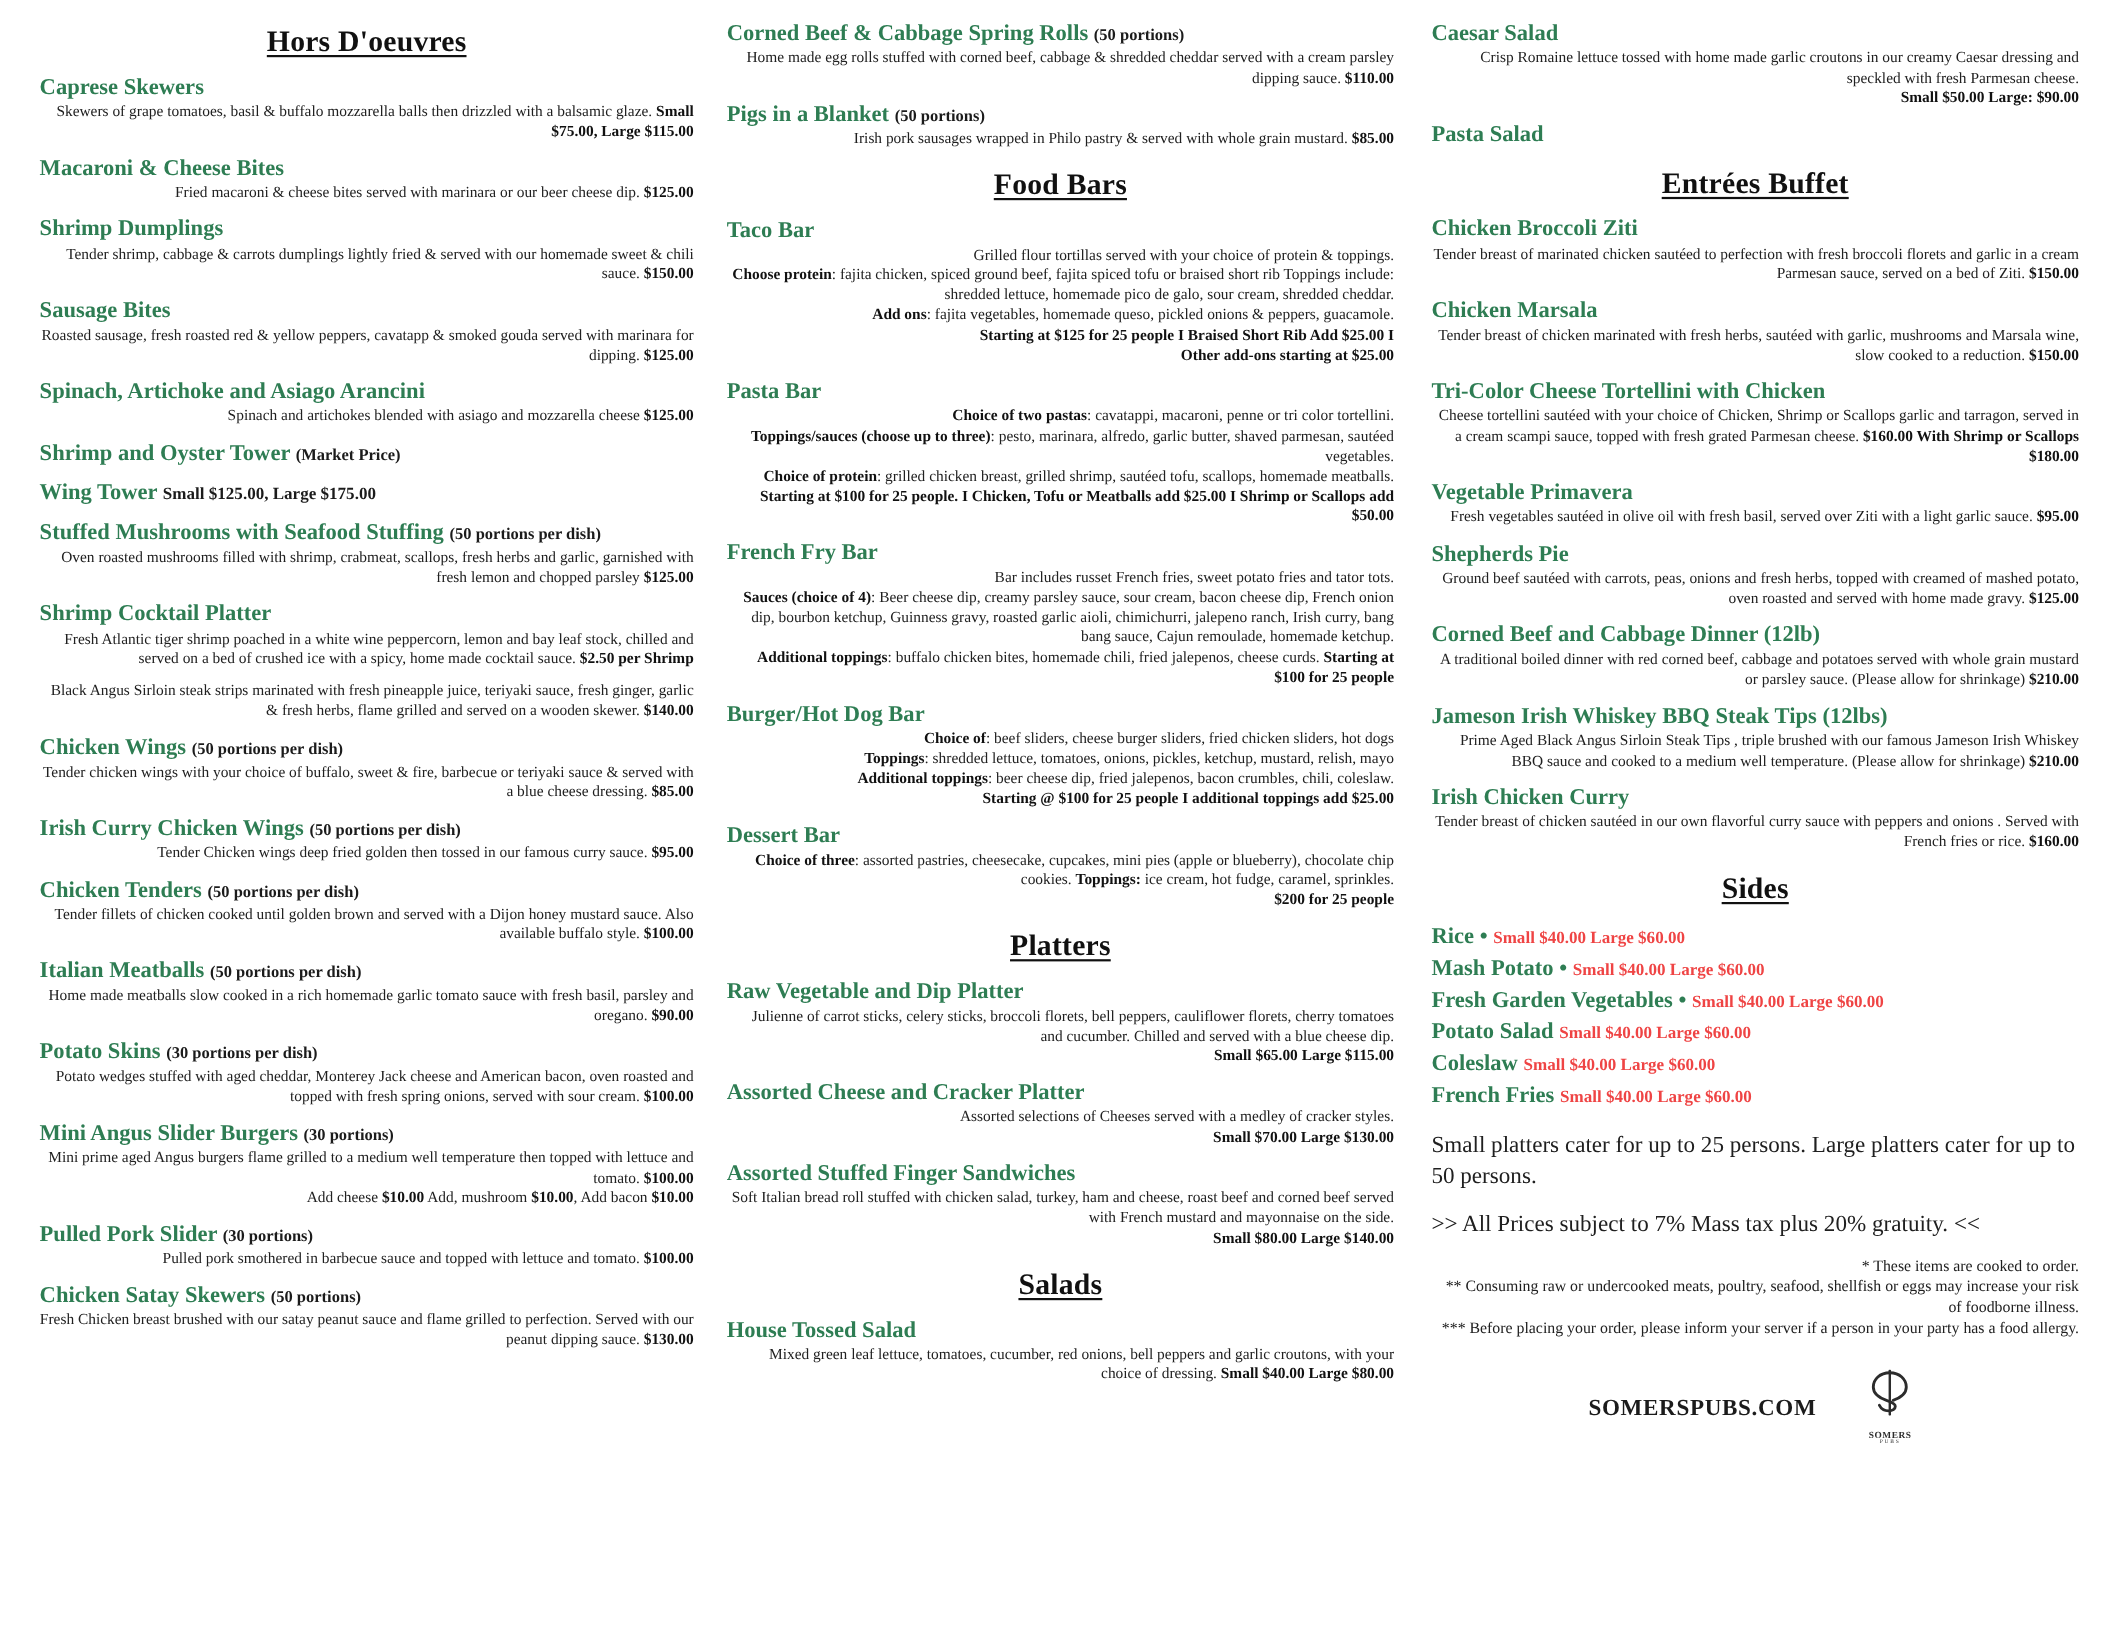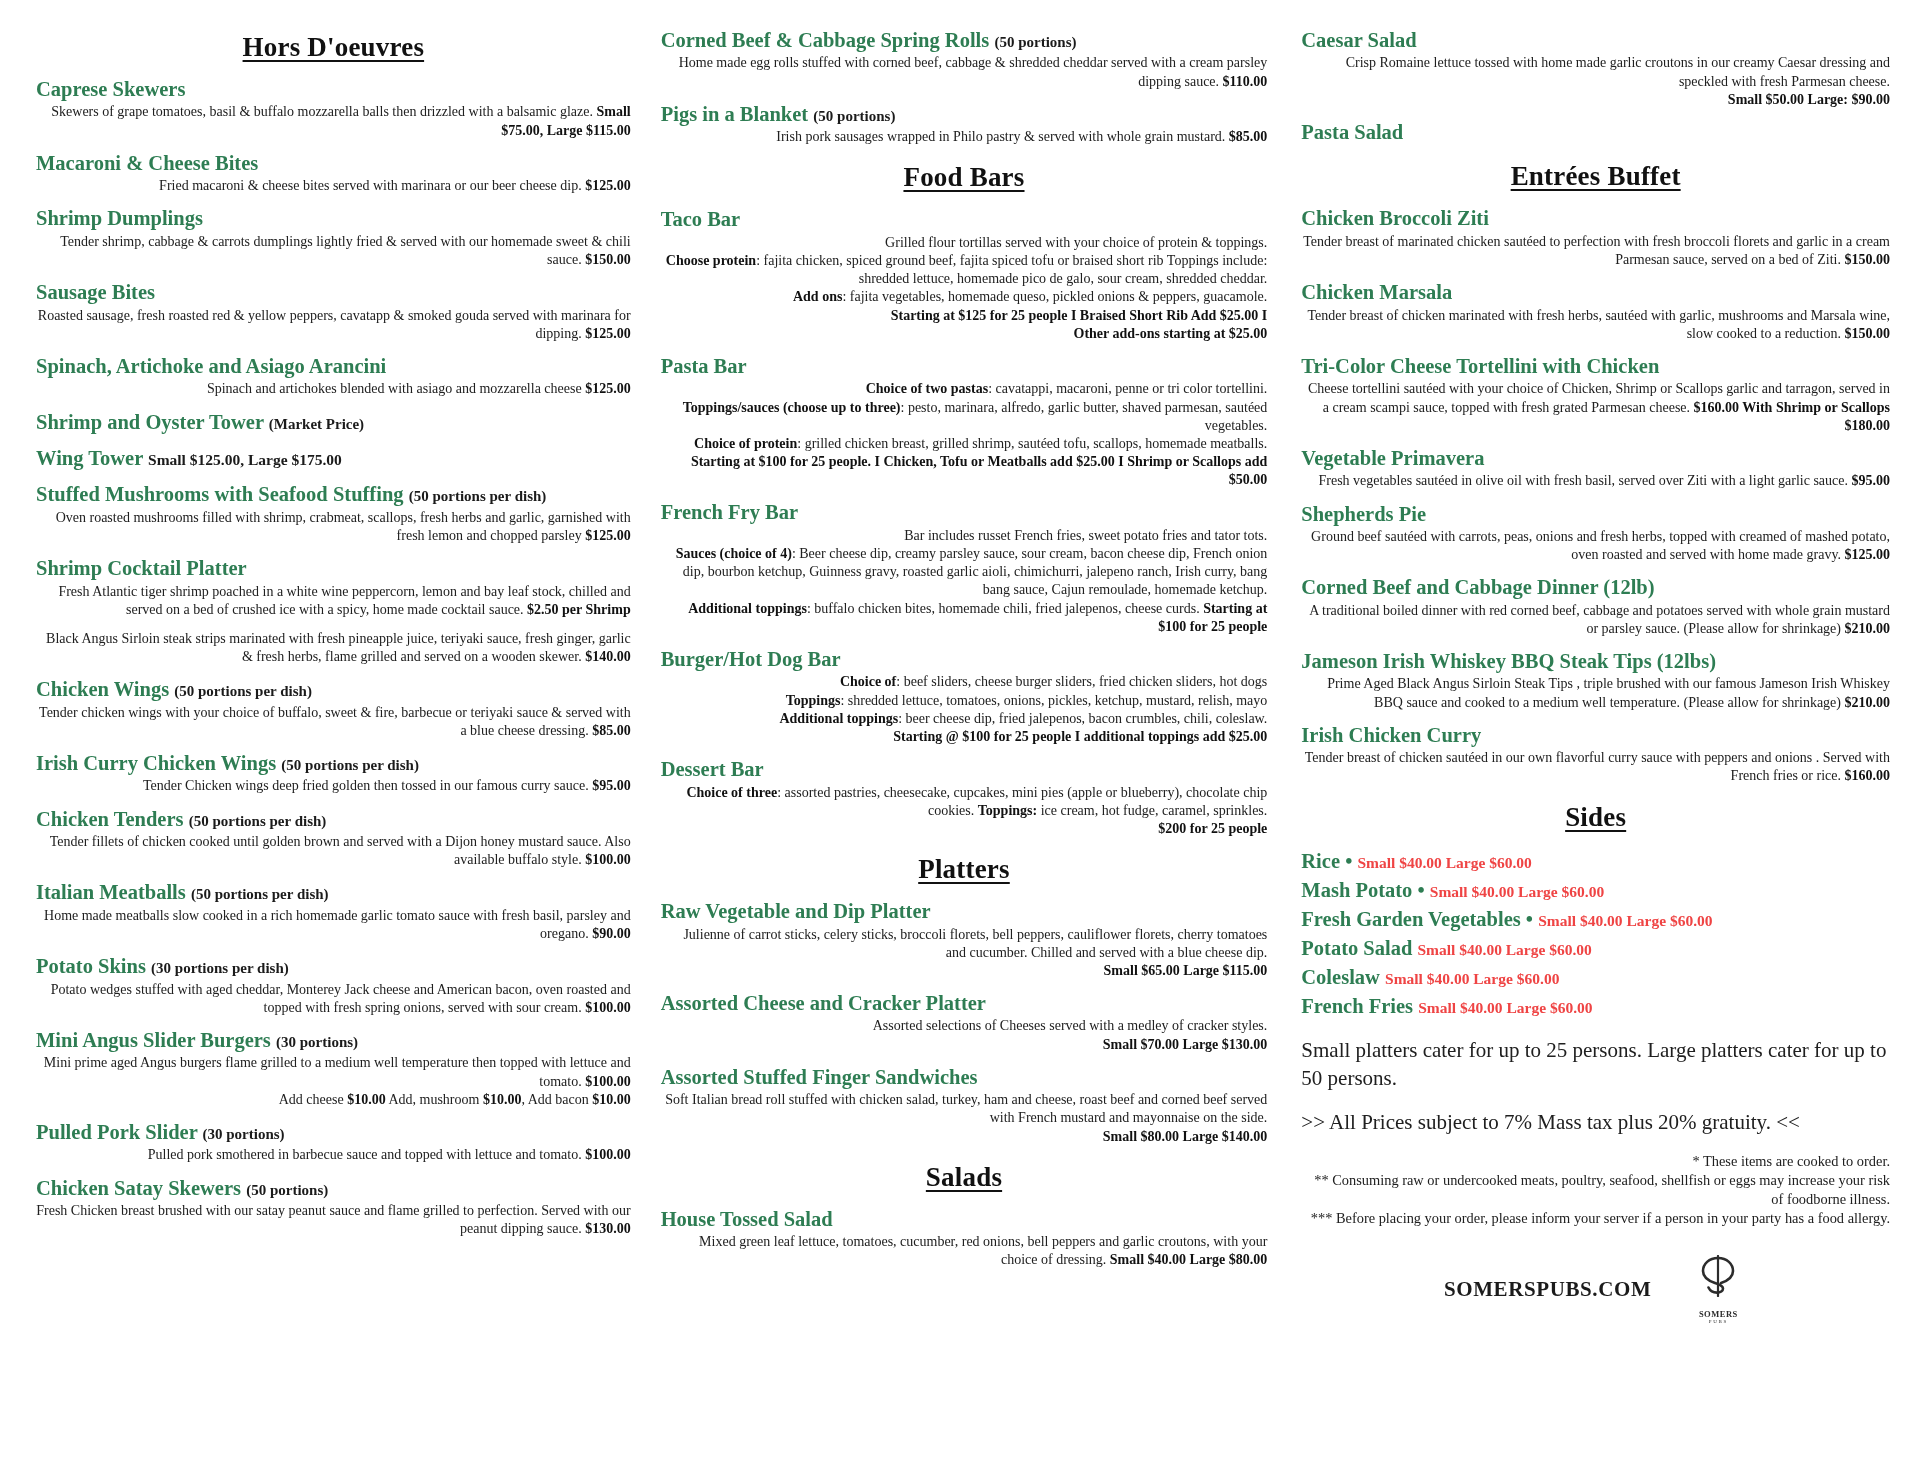--- a/index.html
+++ b/index.html
@@ -8,21 +8,21 @@
     background: #ffffff;
   }
   body {
     width: 1920px; height: 1484px;
     font-family: "Liberation Serif", "DejaVu Serif", serif;
     color: #1b1b1b;
     overflow: hidden;
   }
   .page {
     width: 1920px; height: 1484px;
-    padding: 28px 30px 10px 36px;
+    padding: 18px 30px 10px 36px;
     display: flex;
     gap: 0px;
   }
   .col {
     height: 100%;
   }
   .col-1 { width: 618px; padding-right: 22px; }
   .col-2 { width: 640px; padding-right: 24px; padding-left: 8px; }
   .col-3 { width: 600px; padding-left: 10px; }
 

